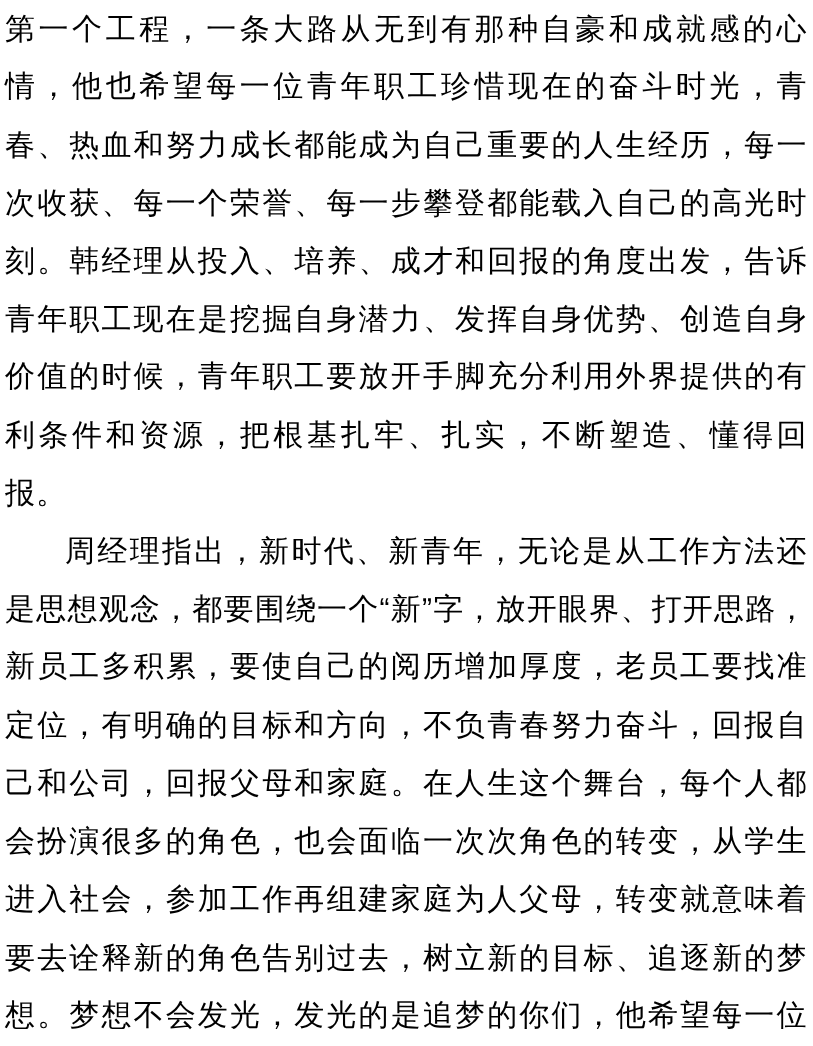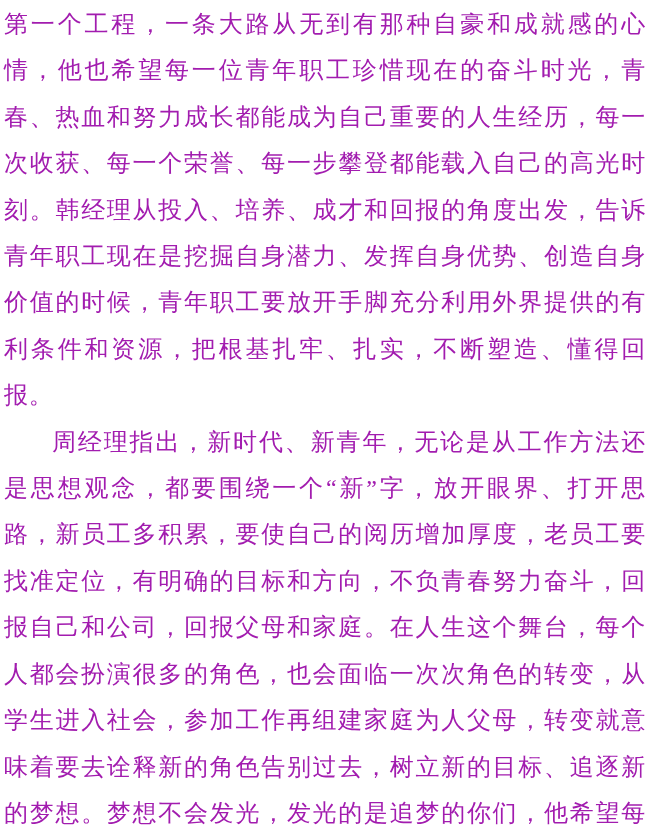--- a/index.html
+++ b/index.html
@@ -11,22 +11,22 @@
     width: 650px;
     height: 837px;
     overflow: hidden;
   }
   .page {
     box-sizing: border-box;
     width: 650px;
     height: 837px;
     padding: 1px 4px 0 4px;
     background: #ffffff;
-    color: #a21caf;
-    font-family: Liberation Serif, serif;
+    color: #000000;
+    font-family: Liberation Sans, sans-serif;
     font-size: 24px;
     letter-spacing: 0.8px;
     line-height: 46.4px;
     text-align: justify;
     text-justify: inter-character;
   }
   .para {
     margin: 0;
     padding: 0;
   }

